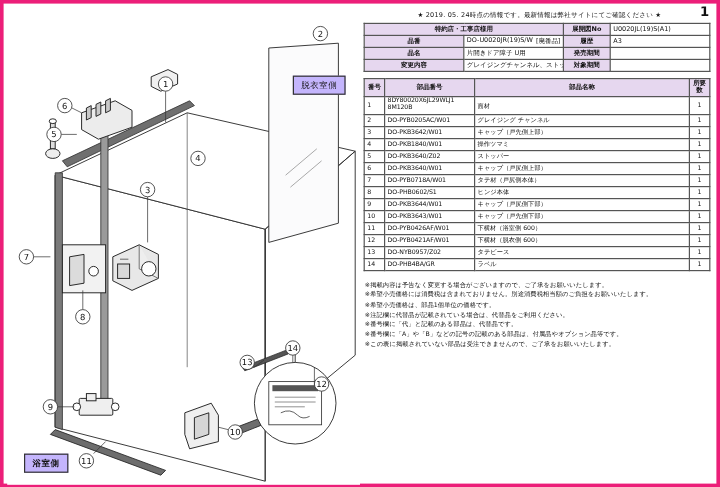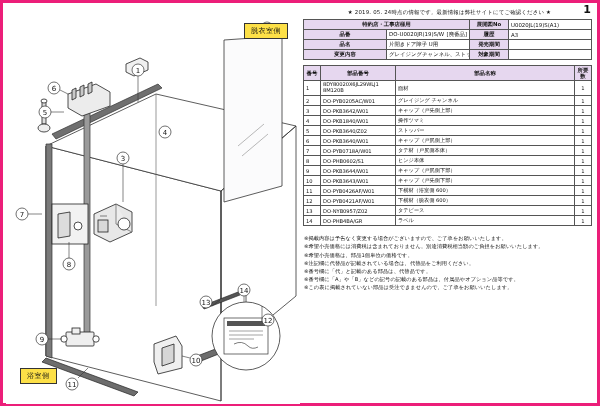--- a/index.html
+++ b/index.html
@@ -21,28 +21,29 @@
     font-size:11px;font-weight:bold;color:#111;
   }
   
   .diagram{
     position:absolute;left:3px;top:3px;width:294px;height:398px;
     background:#fff;
   }
   .diagram svg{display:block;}
   .side-label{
     position:absolute;
-    border:1px solid #333;background:#fde047;
+    border:1px solid #333;background:#c4b5fd;
     font-size:7px;color:#111;
     padding:2px 6px;
     letter-spacing:0.5px;
     white-space:nowrap;
+    margin-top:40px;
   }
   .side-label.top{right:12px;top:17px;}
-  .side-label.bottom{left:14px;bottom:20px;}
+  .side-label.bottom{left:14px;bottom:10px;font-weight:bold;}
   
   .right{
     position:absolute;left:299px;top:3px;width:295px;height:398px;
   }
   .notice{
     font-size:5.4px;color:#111;text-align:center;
     padding:3px 0 3px 0;letter-spacing:0.2px;
     white-space:nowrap;
   }
   table{border-collapse:collapse;}

